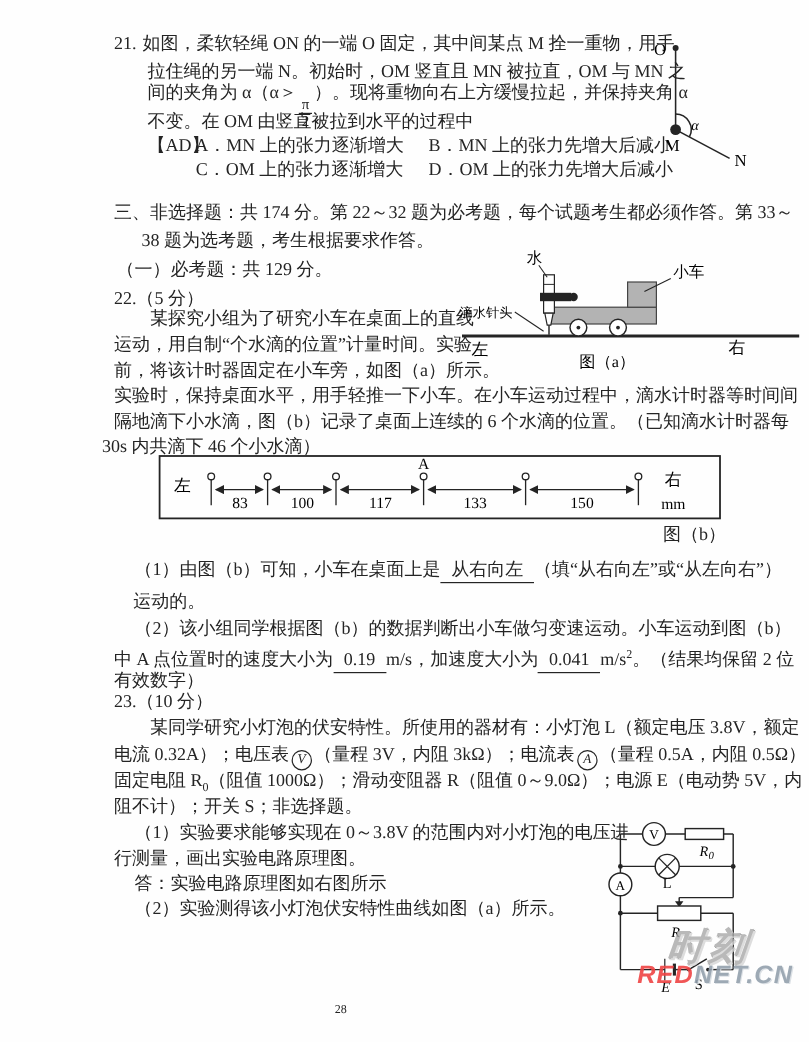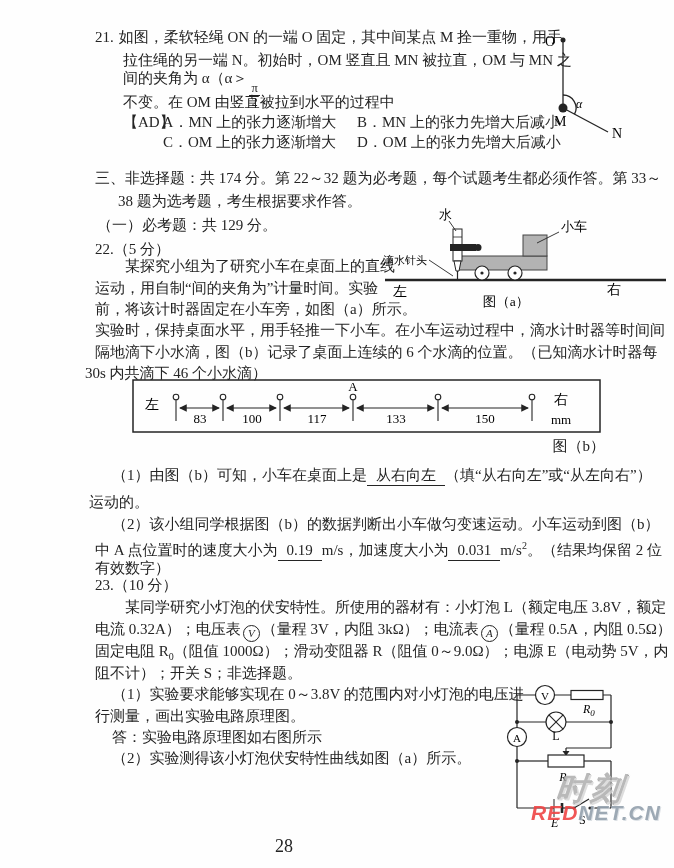--- a/index.html
+++ b/index.html
@@ -19,34 +19,34 @@
   .optA{display:inline-block;width:215px;text-align:center;}
   .flexline{display:flex;justify-content:space-between;flex-direction:column;}
   .caption{text-align:right;}
   .wm-cn{position:absolute;left:556px;top:768px;font-size:31px;font-weight:700;font-style:italic;
          color:#a8a8a8;letter-spacing:4px;transform:skewX(-6deg);opacity:.8;
          text-shadow:2px 2px 0 #d6d6d6, 1px 1px 0 #8d8d8d;
          font-family:"Liberation Sans",sans-serif;}
   .wm-line{position:absolute;left:531px;top:801px;font-size:21px;font-weight:700;font-style:italic;
            font-family:"Liberation Sans",sans-serif;letter-spacing:1px;opacity:.9;}
   .wm-red{color:#ef4444;} .wm-gray{color:#93a0ad;text-shadow:1px 1px 0 #d9dee3;}
-  .pagenum{position:absolute;left:0;top:836px;width:568px;text-align:center;font-size:18px;}
+  .pagenum{position:absolute;left:0;top:836px;width:568px;text-align:center;font-size:10px;}
 </style>
 </head>
 <body>
 
 <div class="t" style="left:95px;top:27px">
   <span>21.</span><span style="margin-left:5px">如图，柔软轻绳 ON 的一端 O 固定，其中间某点 M 拴一重物，用手</span>
 </div>
 <div class="t" style="left:123px;top:50px">拉住绳的另一端 N。初始时，OM 竖直且 MN 被拉直，OM 与 MN 之</div>
 <div class="t" style="left:123px;top:68px">
   <span>间的夹角为 α（α＞</span><span class="frac">
       <span class="num">π</span>
       <span class="den">2</span>
-    </span>
+    </span><span>）。现将重物向右上方缓慢拉起，并保持夹角 α</span>
 </div>
 <div class="t flexline" style="left:123px;top:92px;width:424px">
   <span>不变。在 OM 由竖直被拉到水平的过程中</span>
   <span class="b">【AD】</span>
 </div>
 <div class="t" style="left:142px;top:112px">
   <span class="optA">A．MN 上的张力逐渐增大</span><span>B．MN 上的张力先增大后减小</span>
 </div>
 <div class="t" style="left:142px;top:132px">
   <span class="optA">C．OM 上的张力逐渐增大</span><span>D．OM 上的张力先增大后减小</span>
@@ -65,21 +65,21 @@
   <text x="72" y="113" font-size="14">N</text>
   <text x="36" y="83" font-size="12" font-style="italic">α</text>
 </svg>
 
 <div class="t b" style="left:95px;top:168px">三、非选择题：共 174 分。第 22～32 题为必考题，每个试题考生都必须作答。第 33～</div>
 <div class="t b" style="left:118px;top:191px">38 题为选考题，考生根据要求作答。</div>
 <div class="t b" style="left:97px;top:215px">（一）必考题：共 129 分。</div>
 
 <div class="t" style="left:95px;top:239px">22.（5 分）</div>
 <div class="t" style="left:125px;top:256px">某探究小组为了研究小车在桌面上的直线</div>
-<div class="t" style="left:95px;top:278px">运动，用自制“间的夹角为”计量时间。实验</div>
+<div class="t" style="left:95px;top:278px">运动，用自制“个水滴的位置”计量时间。实验</div>
 <div class="t" style="left:95px;top:299px">前，将该计时器固定在小车旁，如图（a）所示。</div>
 <div class="t" style="left:95px;top:320px">实验时，保持桌面水平，用手轻推一下小车。在小车运动过程中，滴水计时器等时间间</div>
 <div class="t" style="left:95px;top:342px">隔地滴下小水滴，图（b）记录了桌面上连续的 6 个水滴的位置。（已知滴水计时器每</div>
 <div class="t" style="left:85px;top:363px">30s 内共滴下 46 个小水滴）</div>
 
 <svg style="left:383px;top:203px" width="285" height="108" viewBox="0 0 285 108">
 
   <line x1="2" y1="77" x2="283" y2="77" stroke="#242424" stroke-width="2.6"></line>
 
   <g stroke="#444" stroke-width="1">
@@ -154,24 +154,24 @@
   <text x="355" y="45" font-size="13" text-anchor="middle">150</text>
   <text x="15" y="31" font-size="14">左</text>
   <text x="424" y="26" font-size="14">右</text>
   <text x="421" y="46" font-size="13">mm</text>
 </svg>
 <div class="t caption" style="left:130px;top:436px;width:475px">图（b）</div>
 
 <div class="t" style="left:112px;top:465px">
   <span>（1）由图（b）可知，小车在桌面上是</span><span class="blank">从右向左</span><span>（填“从右向左”或“从左向右”）</span>
 </div>
-<div class="t" style="left:89px;top:492px">运动的。</div>
+<div class="t" style="left:111px;top:492px">运动的。</div>
 <div class="t" style="left:112px;top:514px">（2）该小组同学根据图（b）的数据判断出小车做匀变速运动。小车运动到图（b）</div>
 <div class="t" style="left:95px;top:536px">
-  <span>中 A 点位置时的速度大小为</span><span class="blank">0.19</span><span>m/s，加速度大小为</span><span class="blank">0.031</span><span>m/s</span><sup>2</sup><span>。（结果均保留 2 位</span>
+  <span>中 A 点位置时的速度大小为</span><span class="blank">0.19</span><span>m/s，加速度大小为</span><span class="blank">0.041</span><span>m/s</span><sup>2</sup><span>。（结果均保留 2 位</span>
 </div>
 <div class="t" style="left:95px;top:558px">有效数字）</div>
 
 <div class="t" style="left:95px;top:575px">23.（10 分）</div>
 <div class="t" style="left:125px;top:597px">某同学研究小灯泡的伏安特性。所使用的器材有：小灯泡 L（额定电压 3.8V，额定</div>
 <div class="t" style="left:95px;top:619px">
   <span>电流 0.32A）；电压表</span><span class="circ">V</span><span>（量程 3V，内阻 3kΩ）；电流表</span><span class="circ">A</span><span>（量程 0.5A，内阻 0.5Ω）；</span>
 </div>
 <div class="t" style="left:95px;top:641px">
   <span>固定电阻 R</span><sub>0</sub><span>（阻值 1000Ω）；滑动变阻器 R（阻值 0～9.0Ω）；电源 E（电动势 5V，内</span>

